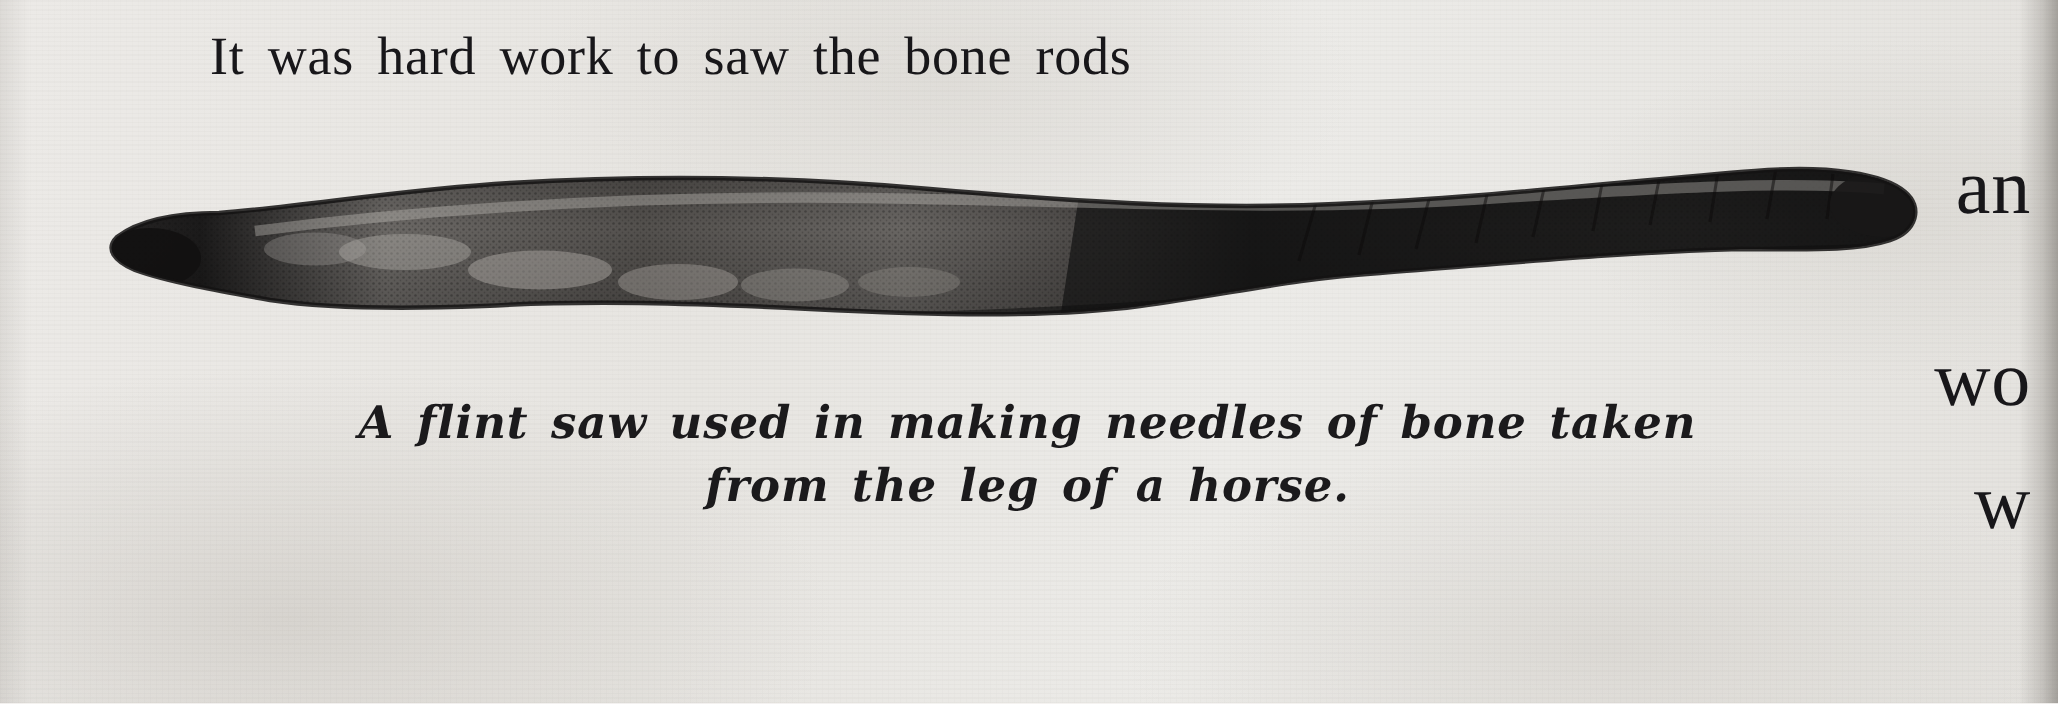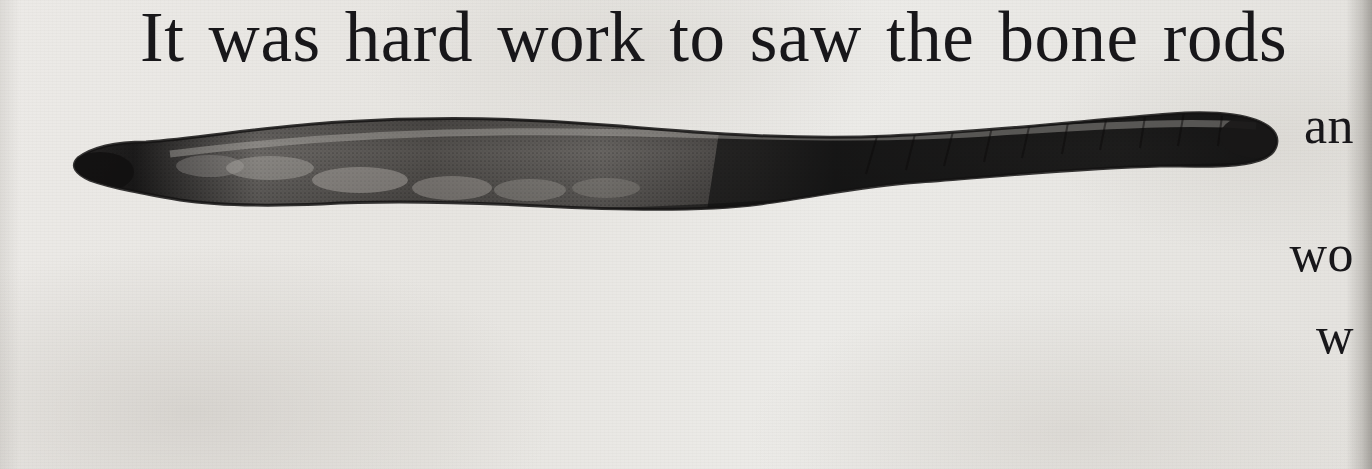--- a/index.html
+++ b/index.html
@@ -55,21 +55,21 @@
   .body-line {
     position: absolute;
     color: #18171a;
     font-family: "Liberation Serif", serif;
     white-space: nowrap;
     letter-spacing: 0.5px;
   }
   #headline {
     left: 140px;
     top: 6px;
-    font-size: 71px;
+    font-size: 36px;
     line-height: 62px;
     word-spacing: 6px;
   }
   .col-right {
     right: 16px;
     text-align: left;
     font-size: 52px;
     line-height: 60px;
   }
   #right-line-1 { top: 96px;  right: 18px; }
@@ -195,14 +195,18 @@
       </g>
 
       <path d="M18,62 C34,50 58,46 86,46 C140,42 210,30 280,26 C380,20 470,22 560,30
                C650,38 740,44 830,40 C930,36 1030,24 1110,18 C1160,14 1196,20 1210,32
                C1222,42 1218,58 1200,64 C1176,72 1140,70 1100,70 C1020,72 940,80 860,86
                C800,90 760,100 700,108 C640,116 560,114 480,110 C400,106 330,104 262,108
                C210,110 160,110 120,104 C86,98 52,92 30,84 C16,78 10,70 18,62 Z" fill="none" stroke="#141313" stroke-width="3" stroke-opacity="0.85"></path>
     </svg>
   </div>
 
+  <div id="caption">
+    <span>A flint saw used in making needles of bone taken</span>
+    <span class="line2">from the leg of a horse.</span>
+  </div>
 
 </div>
 
 </body></html>

